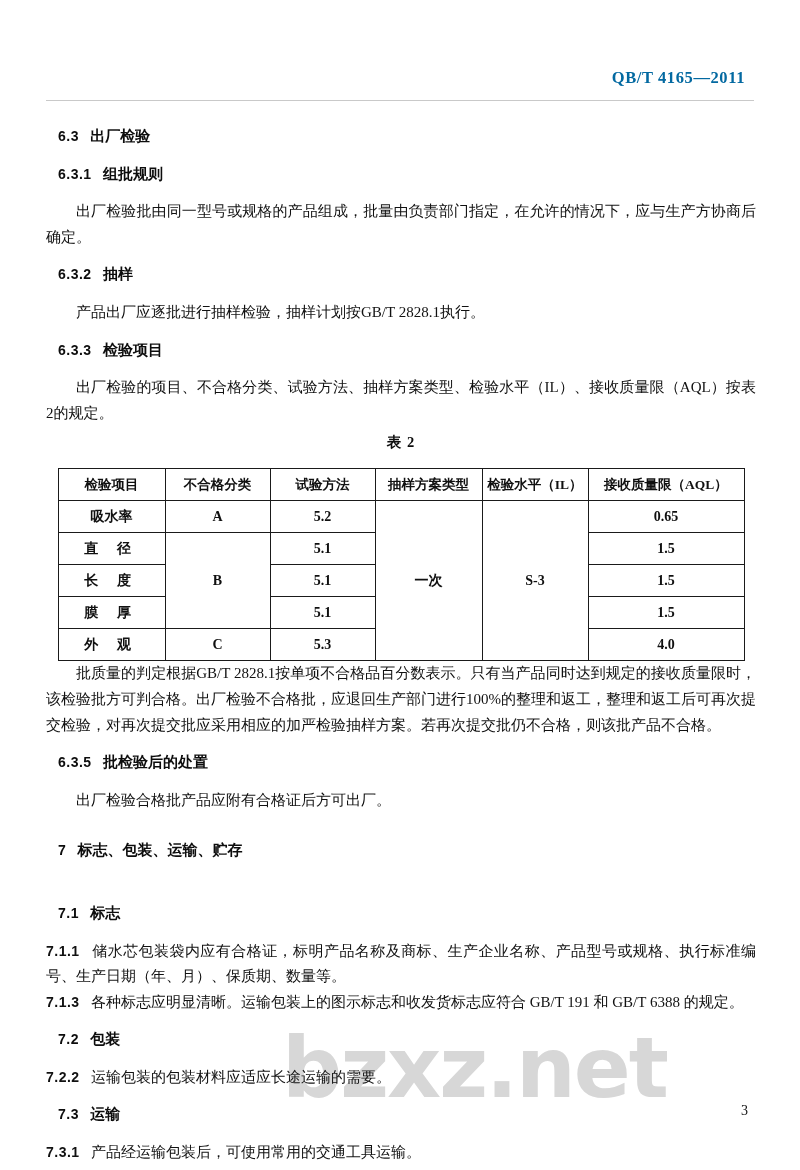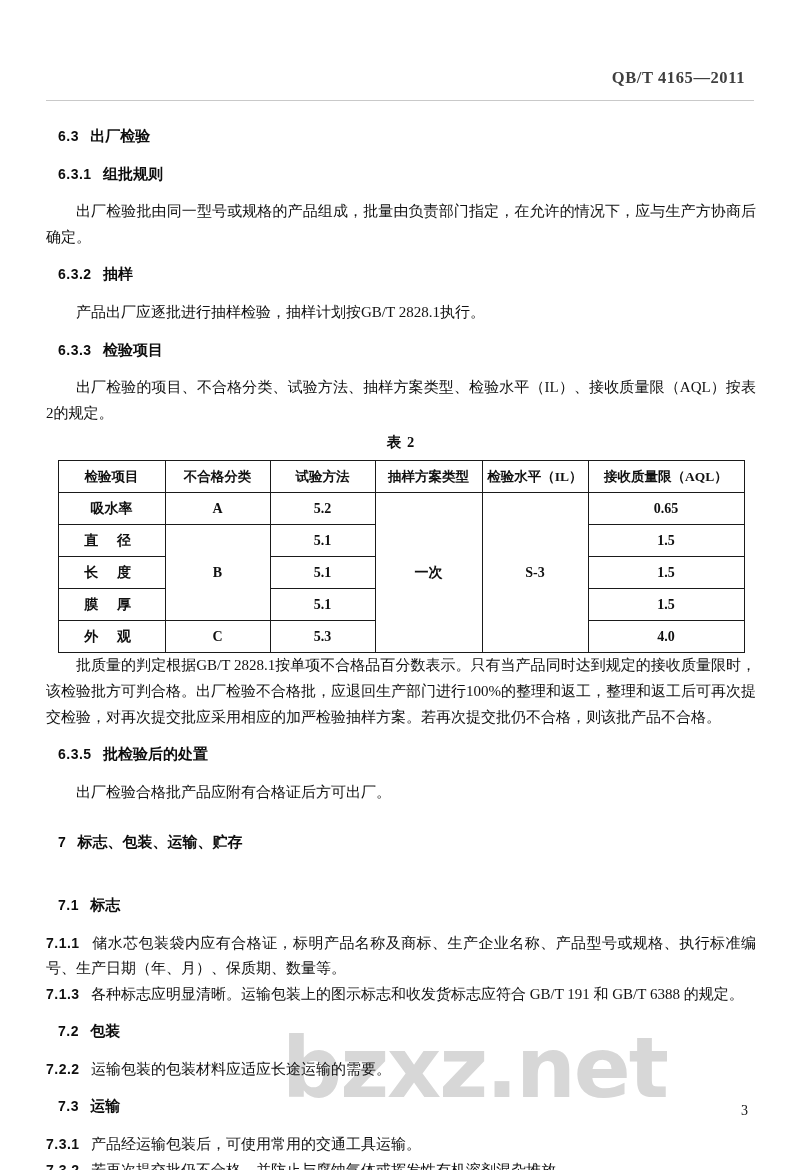--- a/index.html
+++ b/index.html
@@ -21,21 +21,21 @@
 
   
   .header-std-no {
     position: absolute;
     top: 68px;
     right: 55px;
     font-family: "Liberation Serif", "DejaVu Serif", serif;
     font-weight: bold;
     font-size: 16.5px;
     letter-spacing: 0.6px;
-    color: #404040;
+    color: #0369a1;
   }
   .header-rule {
     position: absolute;
     left: 46px;
     right: 46px;
     top: 100px;
     height: 1px;
     background: #c9c9c9;
   }
 
@@ -74,21 +74,21 @@
     margin: 12px;
   }
   .heading .clause-num { font-weight: bold; }
   .gap-md { height: 13px; }
 
   
   .table-caption {
     text-align: center;
     font-weight: bold;
     font-size: 14.5px;
-    margin: 7px 0 8px 0;
+    margin: 7px 0 16px 0;
     letter-spacing: 1px;
   }
   table.spec {
     border-collapse: collapse;
     width: 686px;
     margin: 0 auto;
     table-layout: fixed;
   }
   table.spec th, table.spec td {
     border: 1px solid #1a1a1a;

